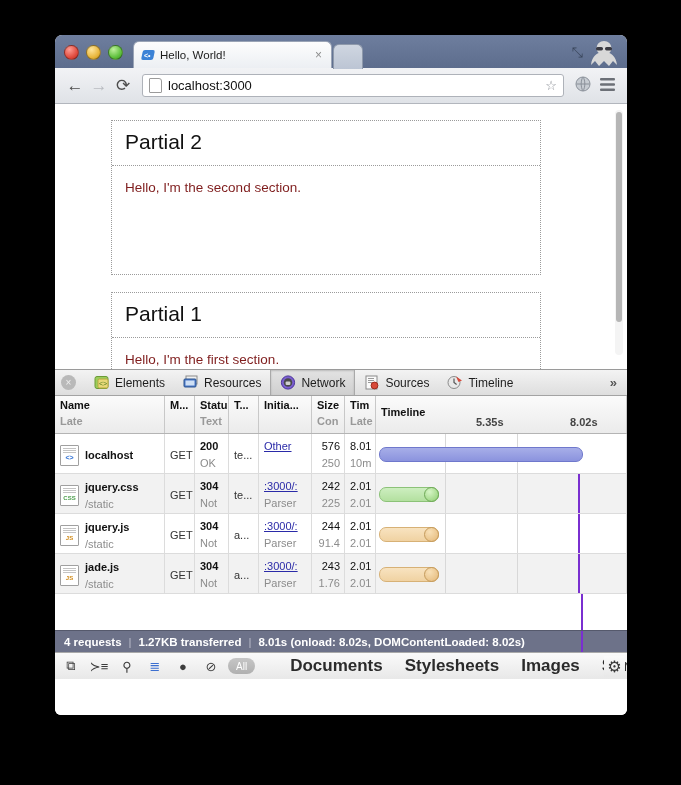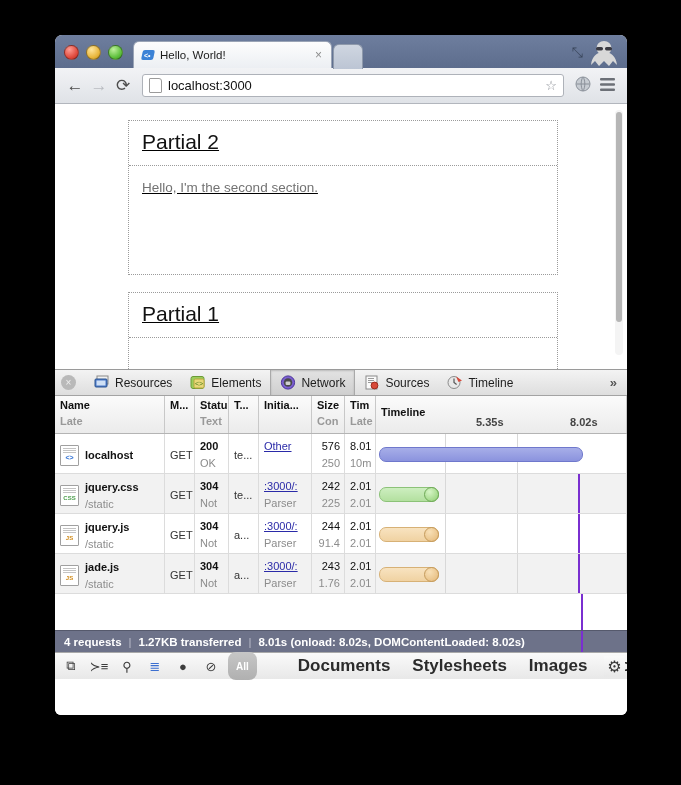--- a/index.html
+++ b/index.html
@@ -47,25 +47,25 @@
       border-radius:3px;display:flex;align-items:center;padding:0 6px;box-sizing:border-box;}
   #omnibox .pgicon{width:11px;height:13px;background:#fff;border:1px solid #9b9b9b;
       border-radius:1px 3px 1px 1px;margin-right:6px;flex:0 0 11px;}
   #omnibox .url{font-size:13px;color:#111;flex:1;white-space:nowrap;overflow:hidden;}
   #omnibox .star{color:#8b8f96;font-size:13px;}
   #globe,#hamb{width:24px;text-align:center;flex:0 0 24px;color:#6c7077;font-size:15px;}
 
   
   #viewport{position:relative;height:265px;background:#fff;overflow:hidden;
             border-bottom:1px solid #9a9a9a;}
-  .card{position:absolute;left:73px;width:430px;border:1px dotted #9b9b9b;box-sizing:border-box;text-decoration:underline;}
+  .card{position:absolute;left:56px;width:430px;border:1px dotted #9b9b9b;box-sizing:border-box;}
   .card .hd{border-bottom:1px dotted #9b9b9b;padding:9px 13px 11px;}
   .card .hd span{font-size:21px;color:#111;}
   .card .bd{padding:12px 13px;}
-  .card .bd span{font-size:13.5px;color:#737373;margin-top:20px;}
+  .card .bd span{font-size:13.5px;color:#7f1d1d;margin-top:20px;}
   #card2{top:16px;height:155px;}
   #card2 .bd{height:106px;box-sizing:border-box;}
   #card1{top:188px;height:155px;}
   #pagescroll{position:absolute;right:4px;top:6px;width:8px;height:245px;
       background:#f4f4f4;border-radius:4px;}
   #pagescroll i{position:absolute;left:1px;top:2px;width:6px;height:210px;
       background:#b6b6b6;border-radius:3px;display:block;}
 
   
   #devtools{position:relative;background:#fff;height:345px;}
@@ -134,23 +134,23 @@
       display:flex;align-items:center;padding-left:9px;box-sizing:border-box;
       border-top:1px solid #55596c;position:relative;}
   #statusbar .sep{color:#b9bcca;margin:0 7px;font-weight:normal;}
 
   
   #bottombar{height:27px;background:linear-gradient(#fafafa,#e8e8e8);
       border-top:1px solid #a9a9a9;display:flex;align-items:center;padding:0 2px;
       box-sizing:border-box;position:relative;}
   .bic{width:28px;height:25px;display:flex;align-items:center;justify-content:center;
       color:#3c3c3c;font-size:13px;flex:0 0 28px;}
-  .pill{height:28px;border-radius:8px;background:linear-gradient(#c6c6c6,#b0b0b0);
-      color:#fff;font-size:10px;font-weight:bold;padding:0 8px;display:flex;
-      align-items:center;margin:0 22px 0 3px;}
+  .pill{height:16px;border-radius:8px;background:linear-gradient(#c6c6c6,#b0b0b0);
+      color:#fff;font-size:10px;font-weight:normal;padding:0 8px;display:flex;
+      align-items:center;margin:0 16px 0 3px;}
   .vsep{width:1px;height:16px;background:#b8b8b8;margin:0 4px;}
   .filt{font-size:17px;font-weight:bold;color:#2b2b2b;padding:0 11px;white-space:nowrap;}
   #gear{position:absolute;right:2px;top:3px;width:21px;height:21px;color:#3a3a3a;font-size:16px;
       display:flex;align-items:center;justify-content:center;background:linear-gradient(#fafafa,#e8e8e8);}
 </style>
 </head>
 <body>
 
 <div id="window">
 
@@ -212,51 +212,54 @@
         <span>Partial 2</span>
       </div>
       <div class="bd">
         <span>Hello, I'm the second section.</span>
       </div>
     </div>
     <div class="card" id="card1">
       <div class="hd">
         <span>Partial 1</span>
       </div>
+      <div class="bd">
+        <span>Hello, I'm the first section.</span>
+      </div>
     </div>
     <div id="pagescroll">
         <i></i>
       </div>
   </div>
 
   <div id="devtools">
 
     <div id="dt-tabs">
       <div class="closebtn">×</div>
+
+      <div class="dtab">
+        <span class="ic">
+          <svg width="16" height="15" viewBox="0 0 16 15">
+              <rect x="1" y="1.5" width="13" height="12" rx="2" fill="#9acd5c" stroke="#6c9a36"></rect>
+              <rect x="4" y="4" width="10" height="9" rx="1.5" fill="#e8d878" stroke="#b8a63e"></rect>
+              <text x="5" y="11" font-size="7" fill="#4a7a1a" font-family="Liberation Sans">&lt;&gt;</text>
+            </svg>
+        </span>
+        <span>Elements</span>
+      </div>
 
       <div class="dtab">
         <span class="ic">
           <svg width="16" height="15" viewBox="0 0 16 15">
               <rect x="3" y="1" width="11" height="8" fill="#f0f0f0" stroke="#8a8a8a"></rect>
               <rect x="1" y="4" width="12" height="8" rx="1" fill="#4a78c8" stroke="#2d558f"></rect>
               <rect x="2.5" y="5.5" width="9" height="5" fill="#cfe0f5"></rect>
             </svg>
         </span>
         <span>Resources</span>
-      </div>
-
-      <div class="dtab">
-        <span class="ic">
-          <svg width="16" height="15" viewBox="0 0 16 15">
-              <rect x="1" y="1.5" width="13" height="12" rx="2" fill="#9acd5c" stroke="#6c9a36"></rect>
-              <rect x="4" y="4" width="10" height="9" rx="1.5" fill="#e8d878" stroke="#b8a63e"></rect>
-              <text x="5" y="11" font-size="7" fill="#4a7a1a" font-family="Liberation Sans">&lt;&gt;</text>
-            </svg>
-        </span>
-        <span>Elements</span>
       </div>
 
       <div class="dtab active">
         <span class="ic">
           <svg width="16" height="15" viewBox="0 0 16 15">
               <circle cx="8" cy="7.5" r="6.6" fill="#7b5fd0" stroke="#4a3399"></circle>
               <circle cx="8" cy="7.5" r="4.3" fill="#4a4a4a"></circle>
               <rect x="5.6" y="6.4" width="4.8" height="3.6" rx="1" fill="#cfcfcf"></rect>
             </svg>
         </span>

